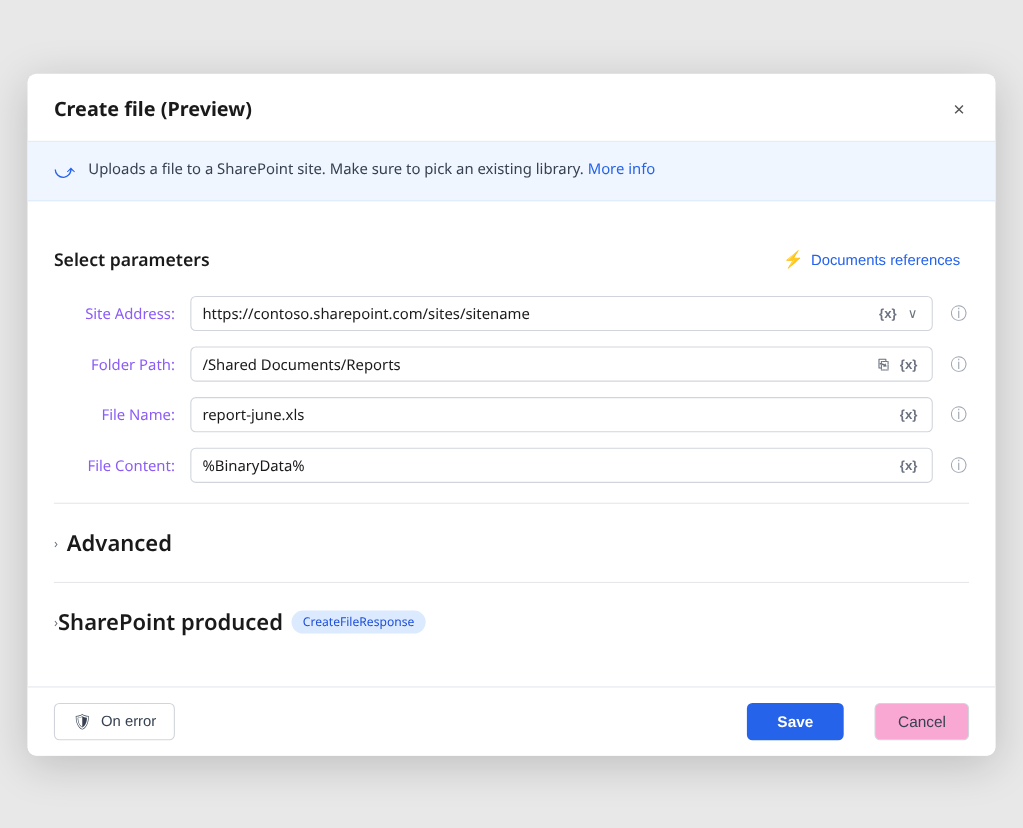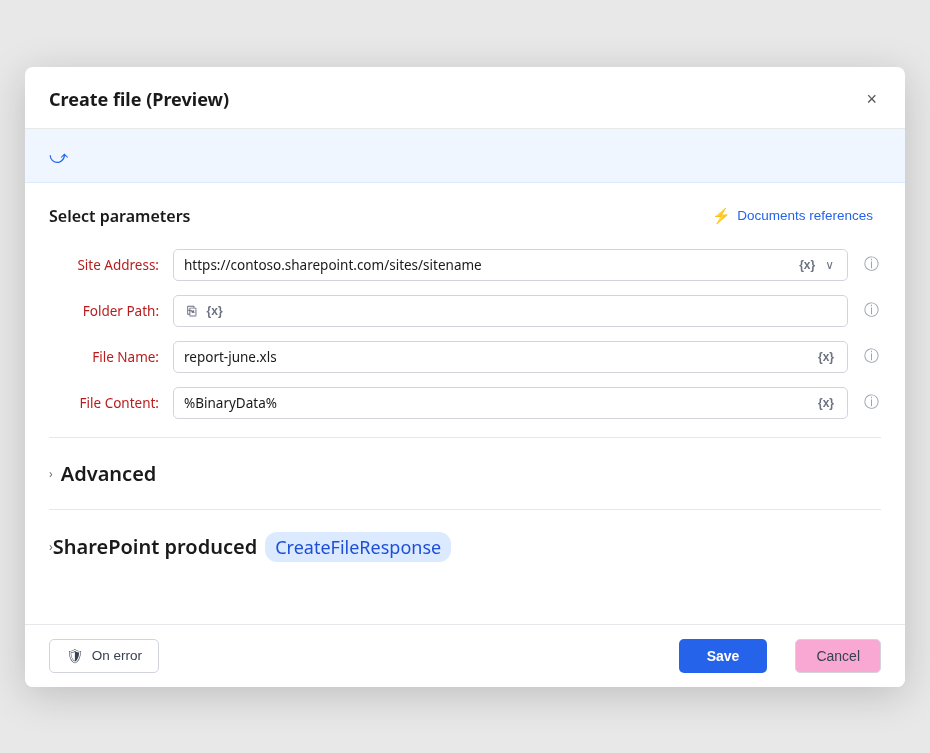--- a/index.html
+++ b/index.html
@@ -70,20 +70,21 @@
       color: #2563eb;
       text-decoration: none;
       cursor: pointer;
     }
     .dialog-body {
       flex: 1;
       padding: 20px 24px;
       display: flex;
       flex-direction: column;
       gap: 0;
+      justify-content: center;
     }
     .section-header-row {
       display: flex;
       align-items: center;
       justify-content: space-between;
       margin-bottom: 20px;
     }
     .section-title {
       font-size: 16px;
       font-weight: 600;
@@ -112,21 +113,21 @@
     }
     .form-row {
       display: flex;
       align-items: center;
       gap: 14px;
     }
     .form-label {
       width: 110px;
       flex-shrink: 0;
       font-size: 13.5px;
-      color: #b91c1c;
+      color: #8b5cf6;
       text-align: right;
     }
     .input-wrapper {
       flex: 1;
       display: flex;
       align-items: center;
       border: 1.5px solid #d1d5db;
       border-radius: 5px;
       background: #fff;
       padding: 6px 10px;
@@ -197,21 +198,21 @@
     .collapsible-label {
       font-size: 20px;
       font-weight: 600;
       color: #1a1a1a;
     }
     .variable-badge {
       background: #dbeafe;
       color: #1d4ed8;
       border-radius: 12px;
       padding: 3px 10px;
-      font-size: 18px;
+      font-size: 11px;
       margin-left: 8px;
     }
     .dialog-footer {
       display: flex;
       align-items: center;
       justify-content: space-between;
       padding: 14px 24px;
       border-top: 1px solid #e5e7eb;
       background: #fff;
     }
@@ -262,20 +263,24 @@
 
 <div class="dialog">
 
   <div class="dialog-header">
     <span class="dialog-title">Create file (Preview)</span>
     <button class="close-btn">×</button>
   </div>
 
   <div class="info-banner">
     <span class="info-banner-icon">⤻</span>
+    <span class="info-banner-text">
+      <span>Uploads a file to a SharePoint site. Make sure to pick an existing library.</span>
+      <a class="info-banner-link">More info</a>
+    </span>
   </div>
 
   <div class="dialog-body">
 
     <div class="section-header-row">
       <span class="section-title">Select parameters</span>
       <button class="connection-refs-btn">
         <span class="plug-icon">⚡</span>
         <span>Documents references</span>
       </button>
@@ -291,20 +296,21 @@
             <button class="token-btn">{x}</button>
             <button class="chevron-btn">∨</button>
           </div>
         </div>
         <button class="info-btn">ⓘ</button>
       </div>
 
       <div class="form-row">
         <span class="form-label">Folder Path:</span>
         <div class="input-wrapper">
+          <span class="input-field-text">/Shared Documents/Reports</span>
           <div class="input-actions">
             <button class="token-btn">⎘</button>
             <button class="token-btn">{x}</button>
           </div>
         </div>
         <button class="info-btn">ⓘ</button>
       </div>
 
       <div class="form-row">
         <span class="form-label">File Name:</span>

